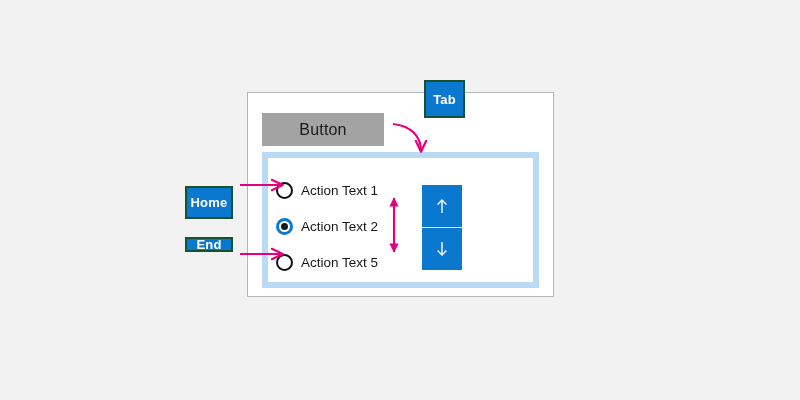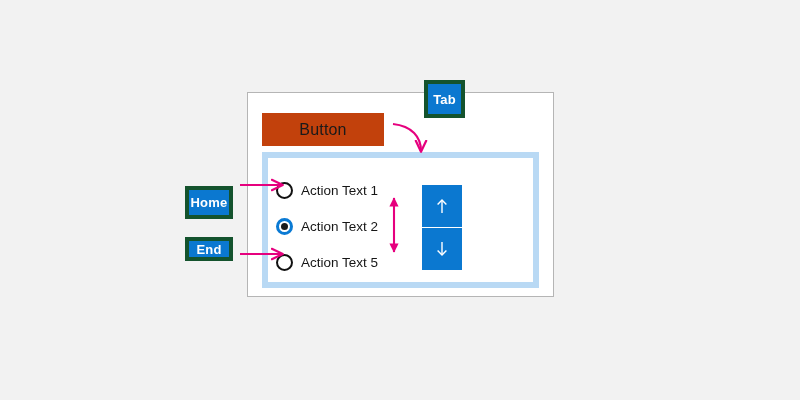--- a/index.html
+++ b/index.html
@@ -31,21 +31,21 @@
     box-sizing: border-box;
   }
 
   
   #push-button {
     position: absolute;
     left: 262px;
     top: 113px;
     width: 122px;
     height: 33px;
-    background: #c2410c;
+    background: #a3a3a3;
     display: flex;
     align-items: center;
     justify-content: center;
     box-sizing: border-box;
   }
   #push-button .label {
     font-size: 16px;
     color: #1a1a1a;
     letter-spacing: .2px;
   }
@@ -121,35 +121,35 @@
     justify-content: center;
   }
   #spin-up   { top: 185px; }
   #spin-down { top: 228px; }
   .spin-button svg { display: block; }
 
   
   .key-badge {
     position: absolute;
     background: #0b78d0;
-    border: 4px solid #14532d;
+    border: 2px solid #14532d;
     display: flex;
     align-items: center;
     justify-content: center;
     box-sizing: border-box;
   }
   .key-badge .label {
     color: #ffffff;
     font-size: 13px;
     font-weight: bold;
     letter-spacing: .2px;
   }
   #badge-tab  { left: 424px; top: 80px;  width: 41px; height: 38px; }
   #badge-home { left: 185px; top: 186px; width: 48px; height: 33px; }
-  #badge-end  { left: 185px; top: 237px; width: 48px; height: 24px; }
+  #badge-end  { left: 185px; top: 237px; width: 48px; height: 15px; }
 
   
   #annotations {
     position: absolute;
     left: 0;
     top: 0;
     width: 800px;
     height: 400px;
     pointer-events: none;
   }

